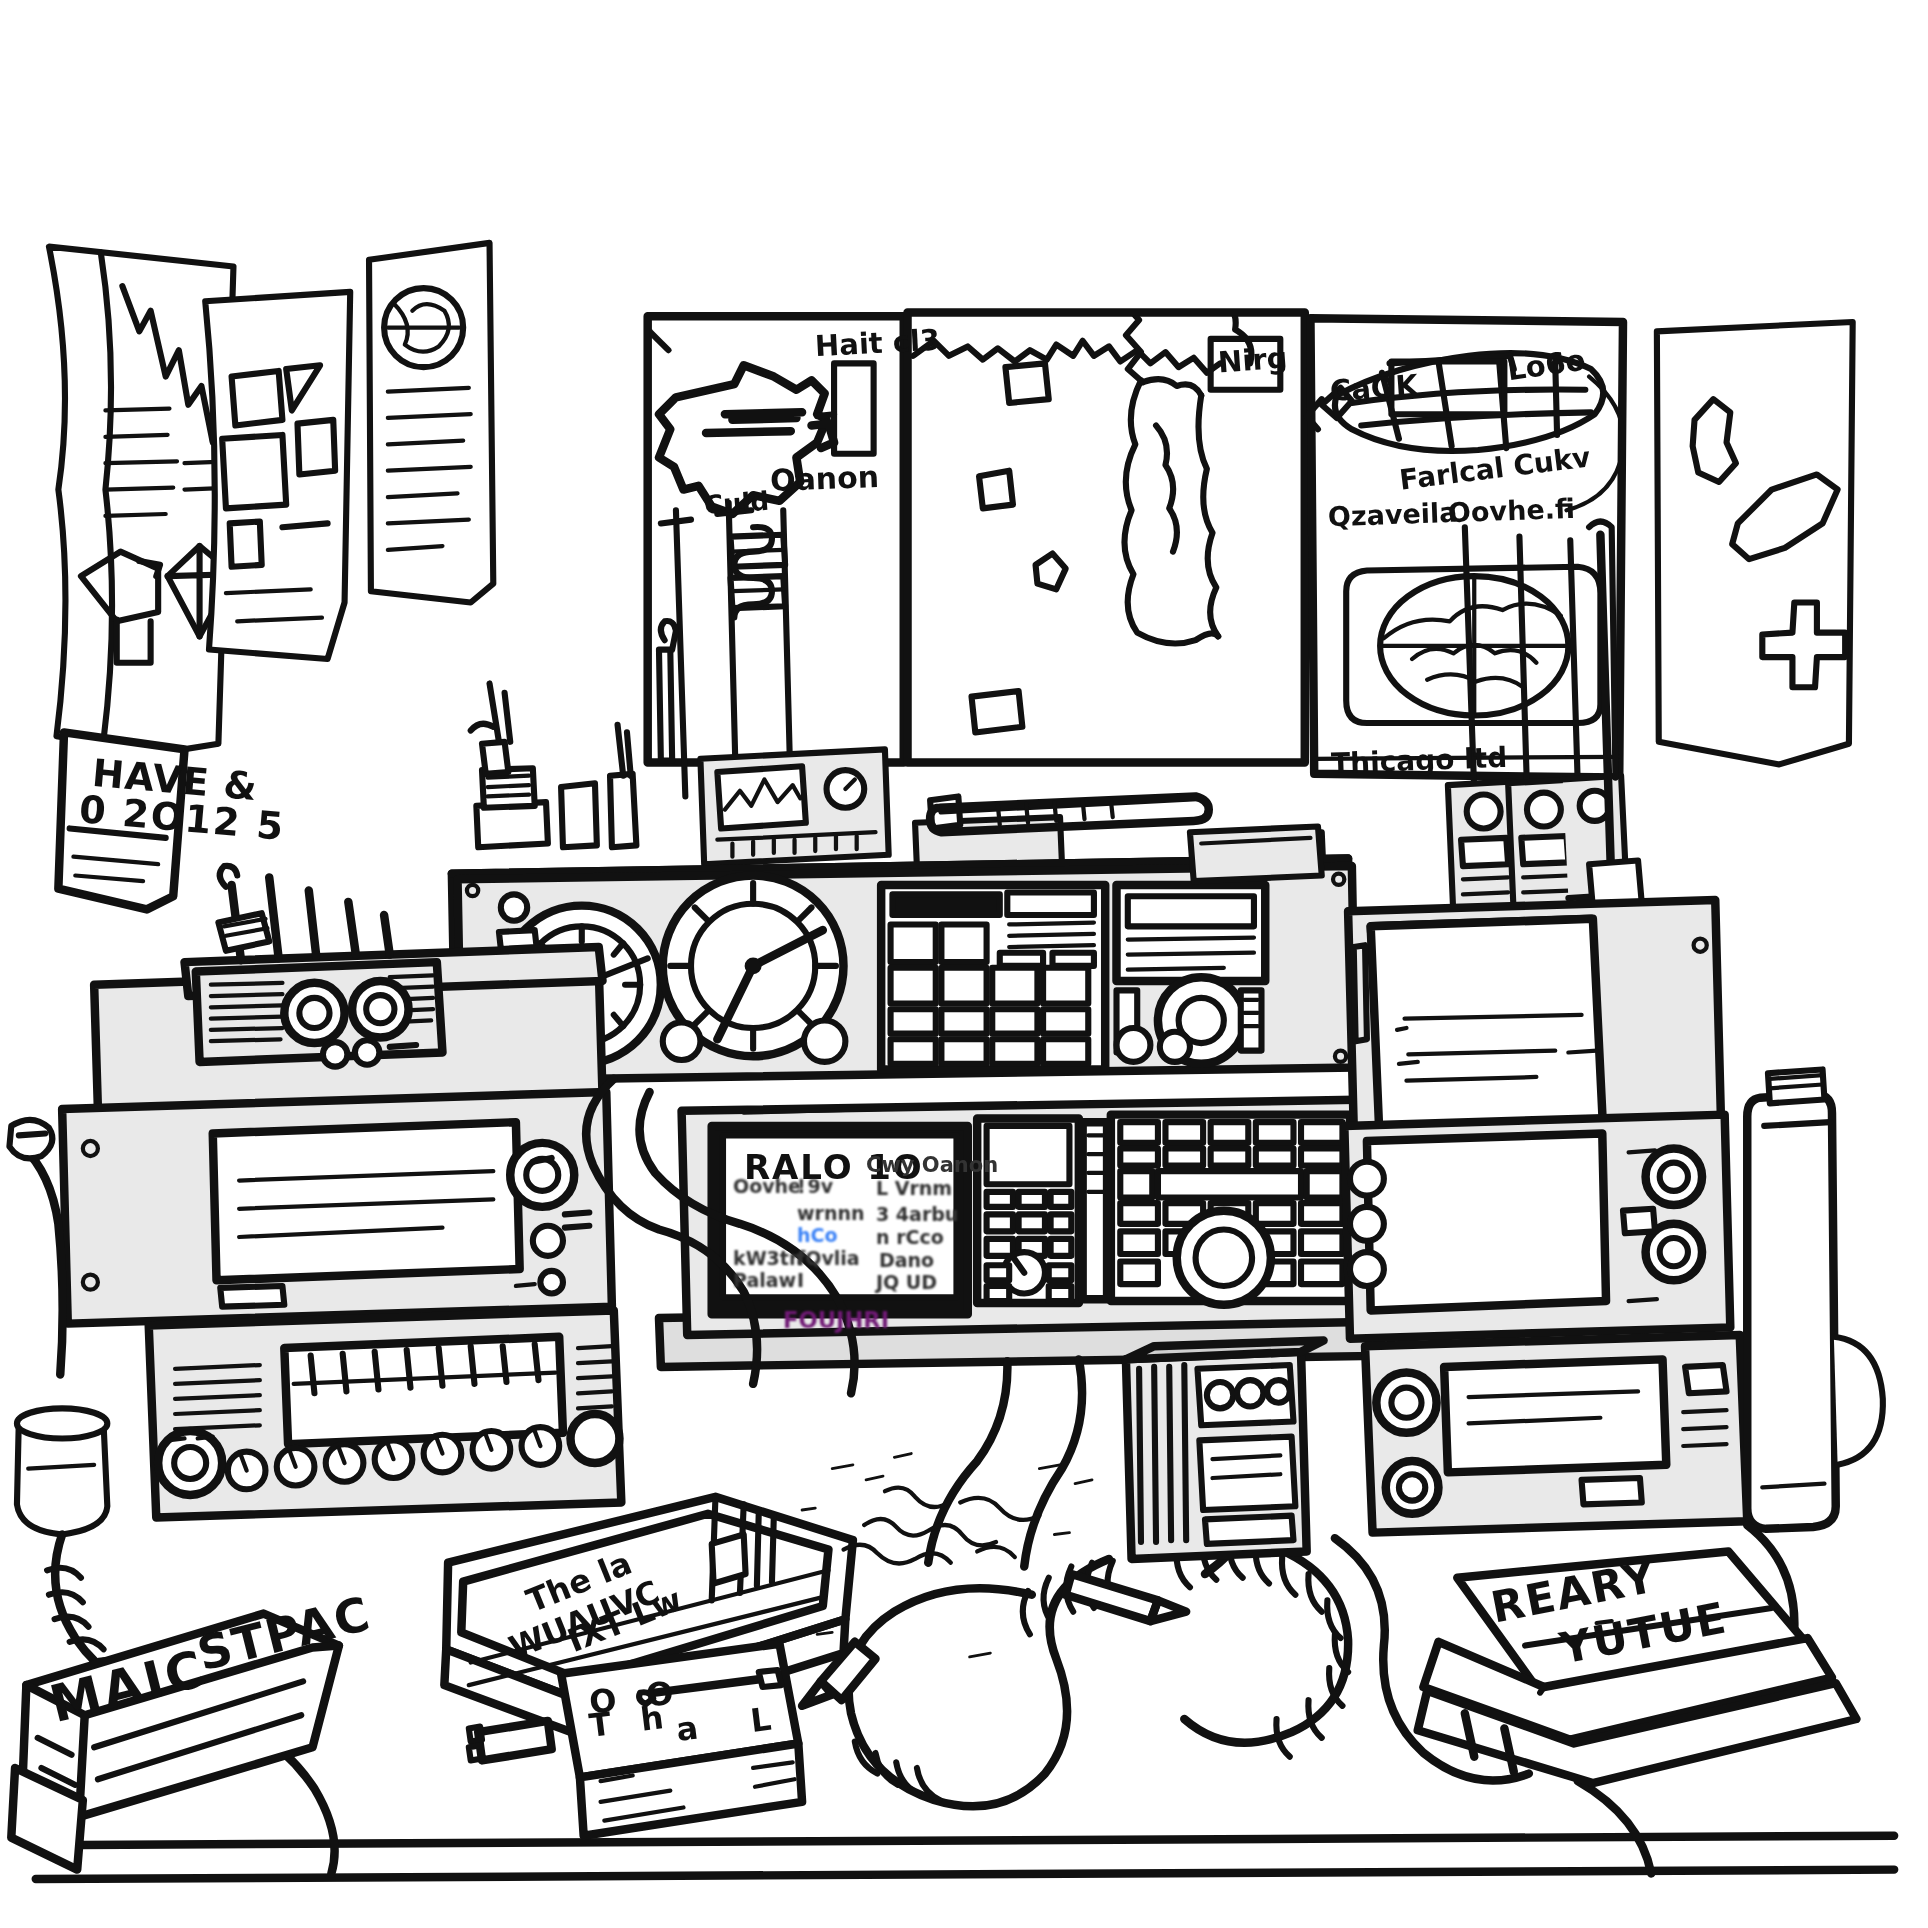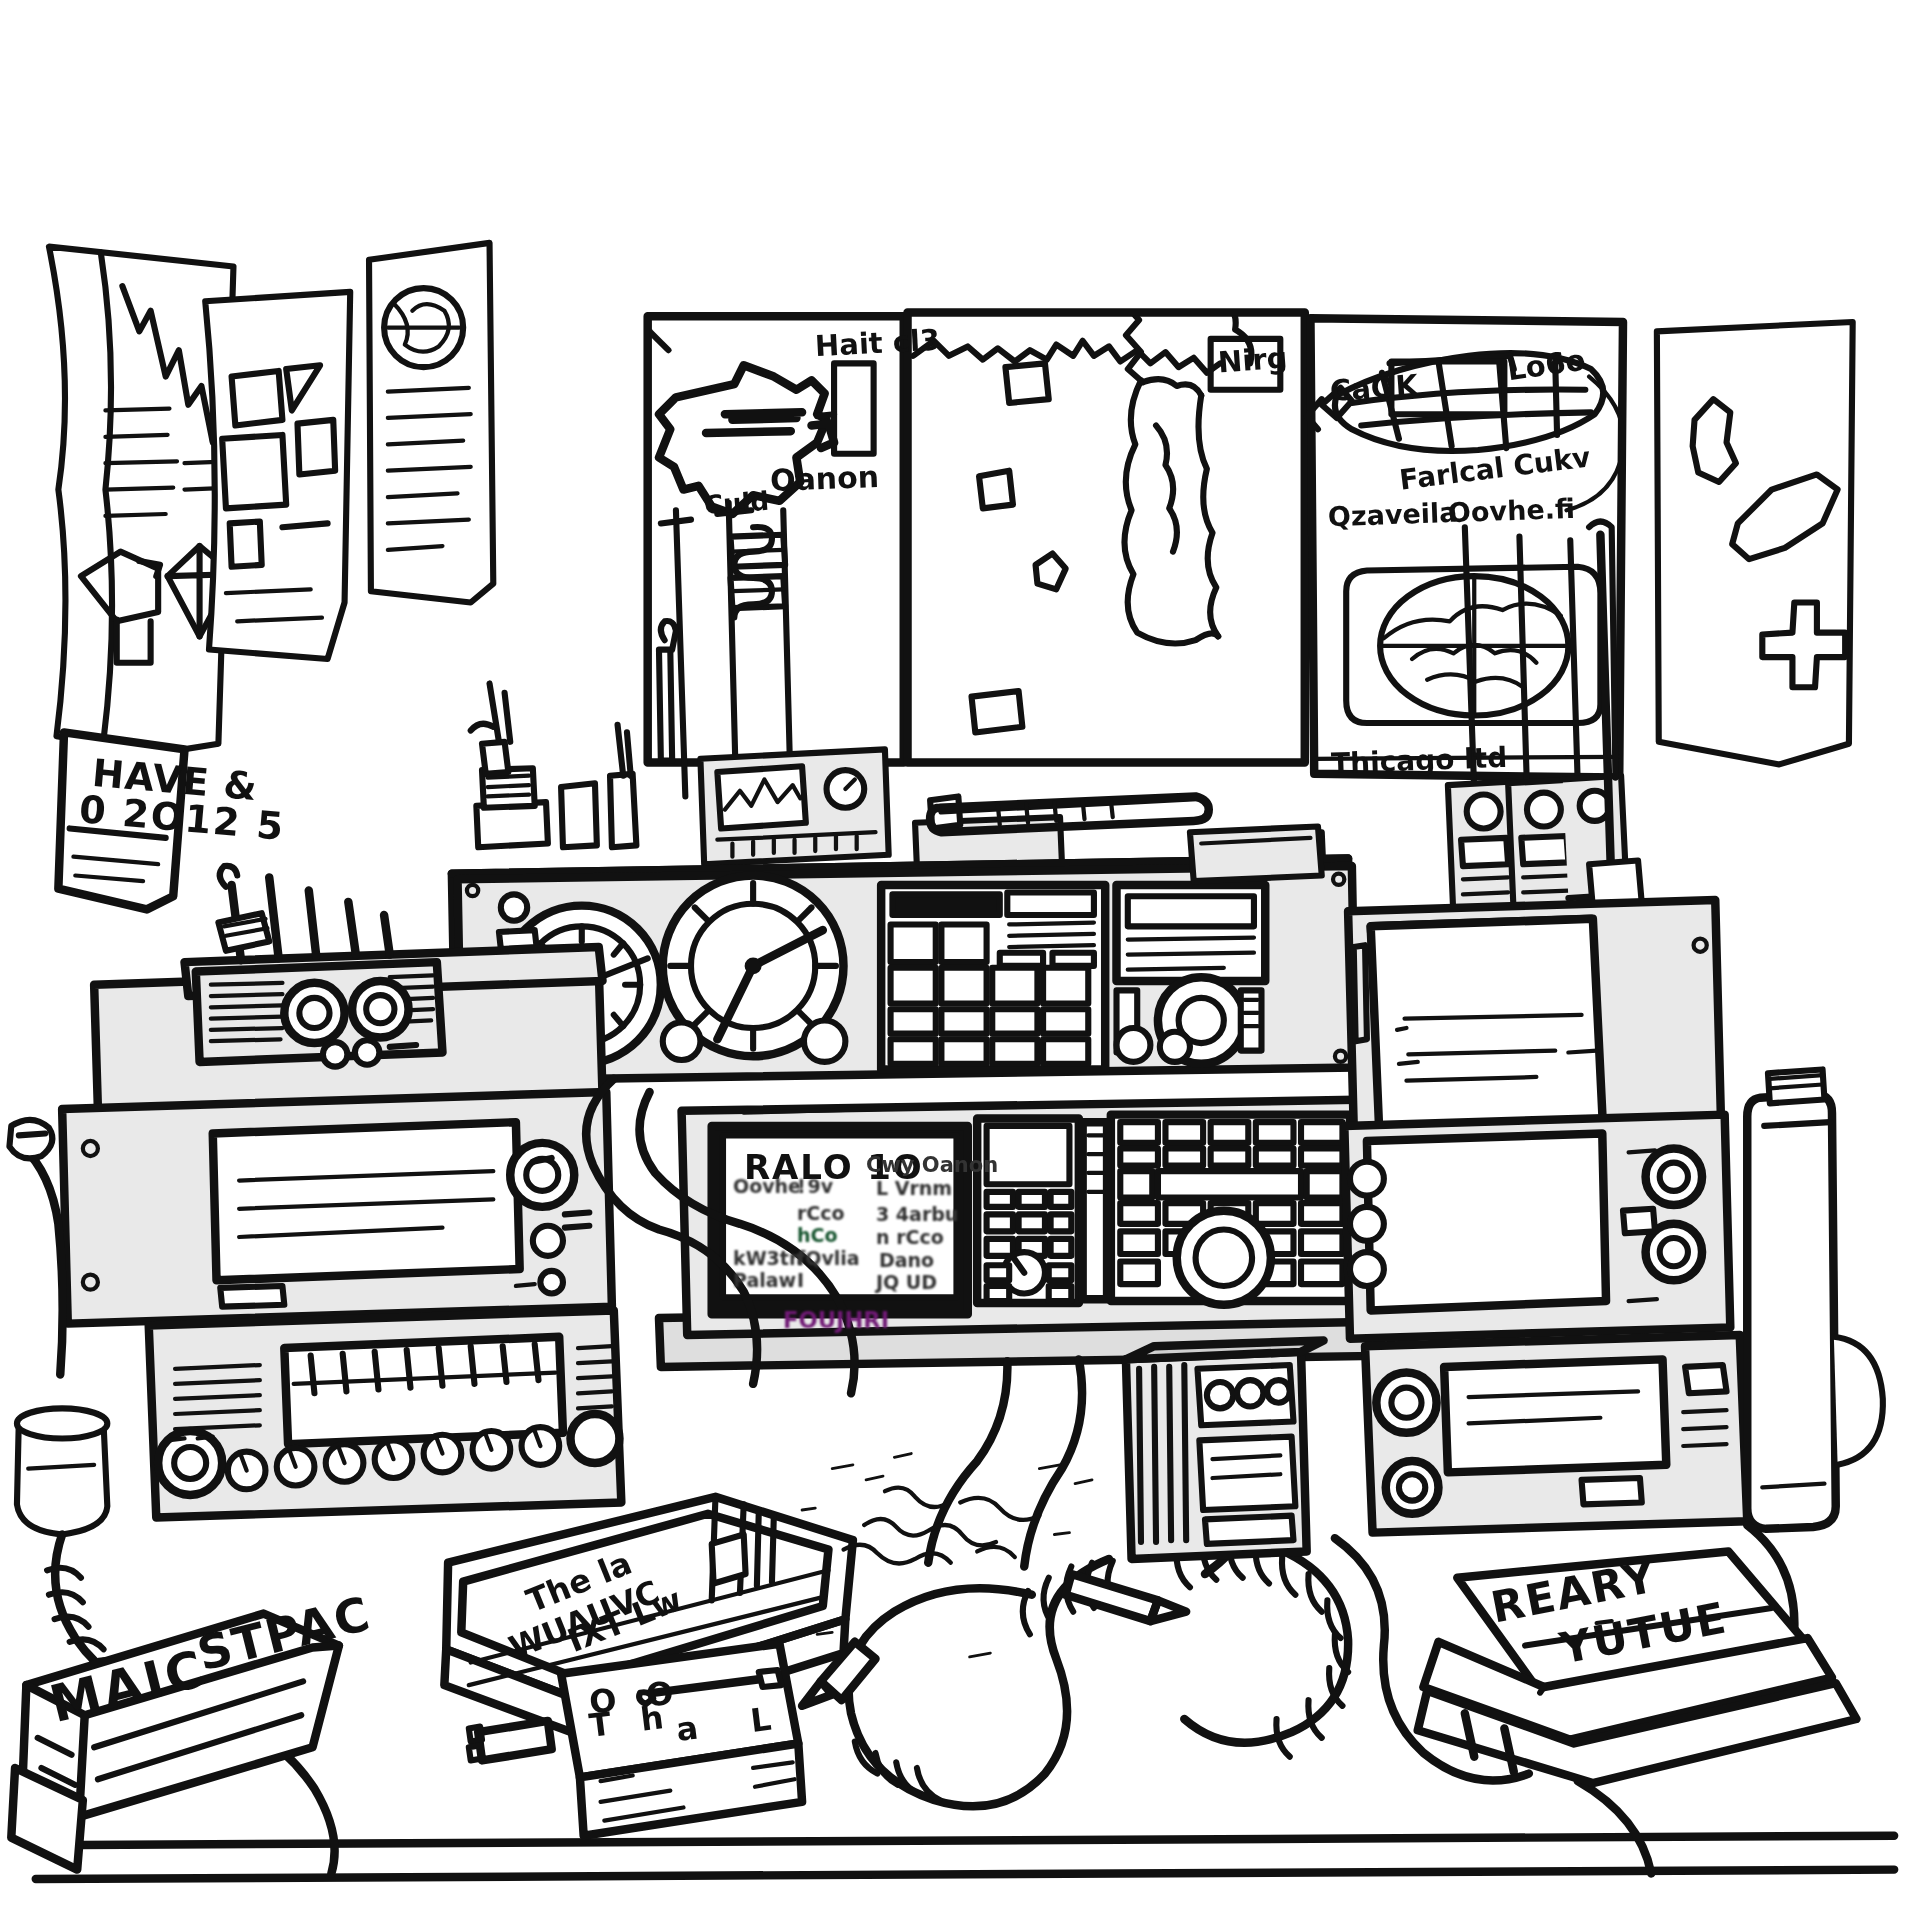--- a/index.html
+++ b/index.html
@@ -741,24 +741,24 @@
 <div class="lbl" style="left:79px;top:796px;font-size:38px;transform:rotate(5deg);letter-spacing:1.9px;">0 2O12 5</div>
 
 <div class="lbl" style="left:744px;top:1147px;font-size:34px;letter-spacing:1.9px;">RALO 1O</div>
 
 <div class="lbl" style="left:866px;top:1153px;font-size:21px;color:#333;filter:blur(0.7px);">Cwy Oanon</div>
 
 <div class="lbl" style="left:733px;top:1175px;font-size:19px;color:#333;filter:blur(0.8px);">Oovhe 9v</div>
 <div class="lbl" style="left:797px;top:1175px;font-size:19px;color:#333;filter:blur(0.8px);">!</div>
 <div class="lbl" style="left:876px;top:1177px;font-size:19px;color:#333;filter:blur(0.8px);">L Vrnm</div>
 
-<div class="lbl" style="left:797px;top:1202px;font-size:19px;color:#333;filter:blur(0.8px);">rCco</div>
+<div class="lbl" style="left:797px;top:1202px;font-size:19px;color:#333;filter:blur(0.8px);">wrnnn</div>
 <div class="lbl" style="left:876px;top:1203px;font-size:19px;color:#333;filter:blur(0.8px);">3 4arbu</div>
 
-<div class="lbl" style="left:797px;top:1224px;font-size:19px;color:#14532d;filter:blur(0.8px);">hCo</div>
+<div class="lbl" style="left:797px;top:1224px;font-size:19px;color:#3b82f6;filter:blur(0.8px);">hCo</div>
 <div class="lbl" style="left:876px;top:1226px;font-size:19px;color:#333;filter:blur(0.8px);">n rCco</div>
 
 <div class="lbl" style="left:733px;top:1247px;font-size:19px;color:#333;filter:blur(0.8px);">kW3tn</div>
 <div class="lbl" style="left:797px;top:1247px;font-size:19px;color:#333;filter:blur(0.8px);">fQvlia</div>
 <div class="lbl" style="left:879px;top:1249px;font-size:19px;color:#333;filter:blur(0.8px);">Dano</div>
 
 <div class="lbl" style="left:733px;top:1269px;font-size:19px;color:#333;filter:blur(0.8px);">Palaw</div>
 <div class="lbl" style="left:797px;top:1269px;font-size:19px;color:#333;filter:blur(0.8px);">I</div>
 <div class="lbl" style="left:876px;top:1271px;font-size:19px;color:#333;filter:blur(0.8px);">JQ UD</div>
 

